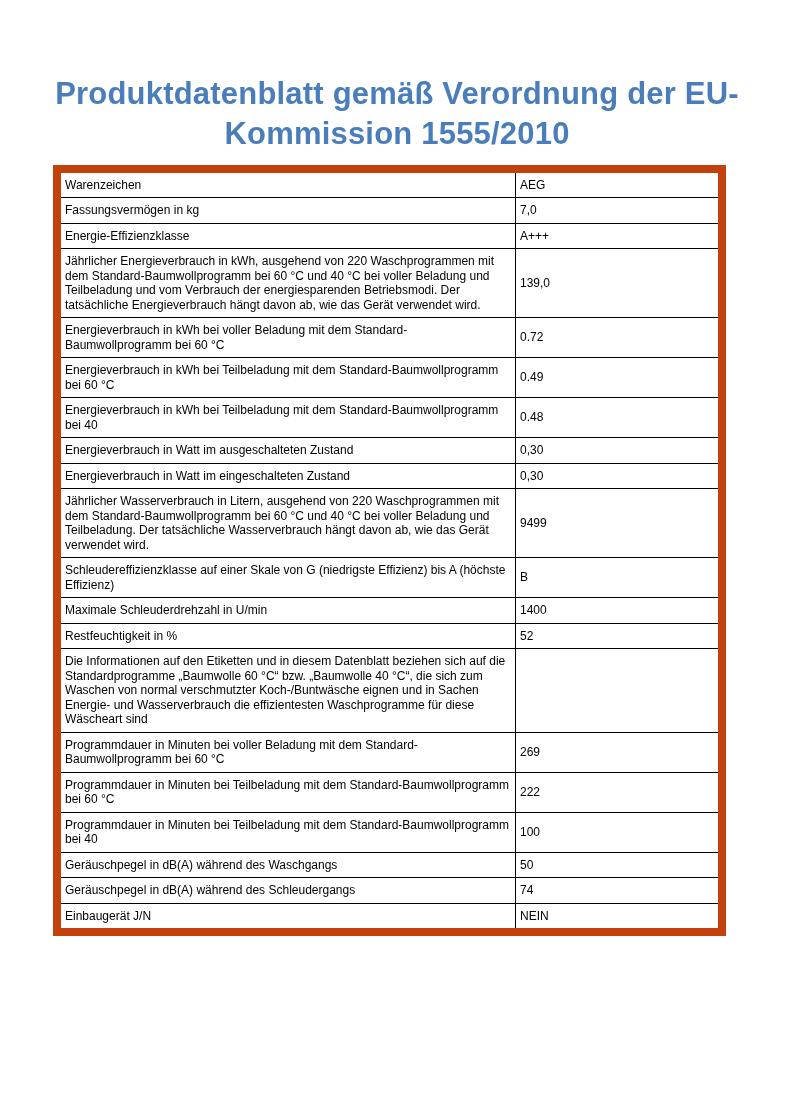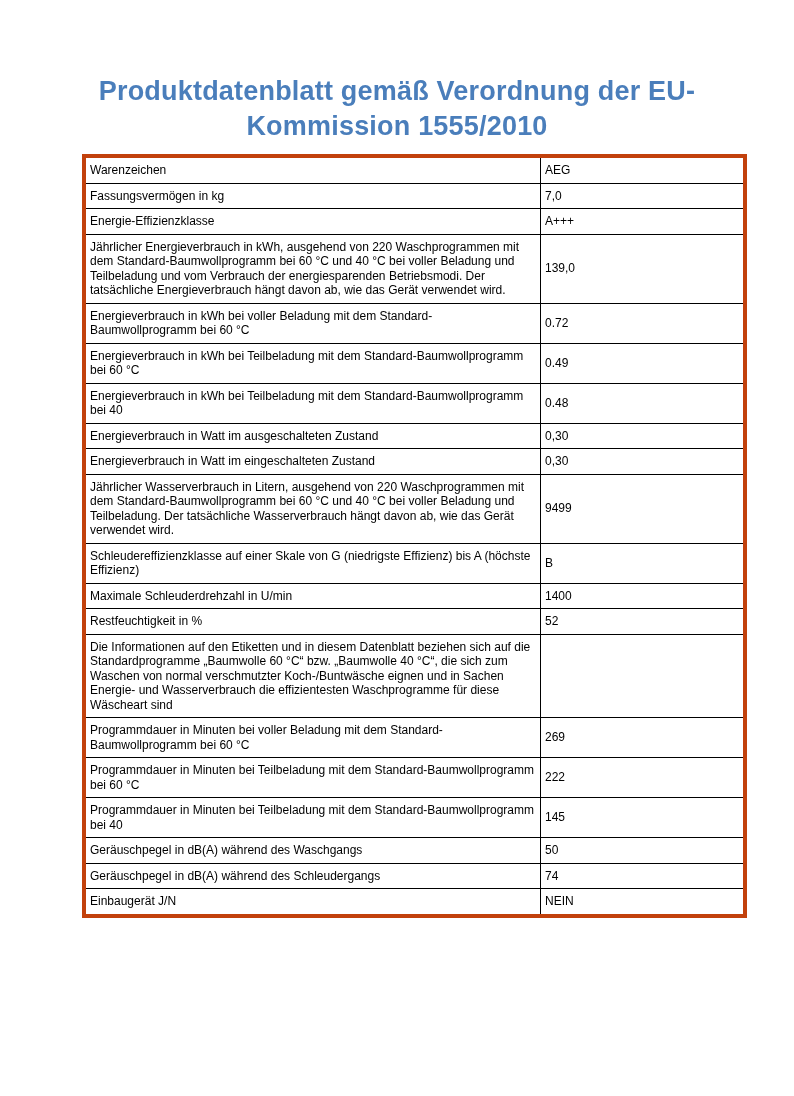--- a/index.html
+++ b/index.html
@@ -14,35 +14,35 @@
     height: 1096px;
     background: #ffffff;
     overflow: hidden;
   }
   .page-title {
     margin: 0;
     padding-top: 74px;
     padding-bottom: 10px;
     text-align: center;
     color: #4A7EBB;
-    font-size: 27px;
+    font-size: 31px;
     font-weight: bold;
     line-height: 1.3;
     letter-spacing: 0.2px;
     font-family: "Liberation Sans", "DejaVu Sans", sans-serif;
   }
   .page-title .title-line {
     display: block;
   }
   table.product-table {
     border-collapse: collapse;
     table-layout: fixed;
-    margin-left: 82px;
+    margin-left: 53px;
     width: 648px;
-    border: 4px solid #c2410c;
+    border: 8px solid #c2410c;
   }
   table.product-table td {
     border: 1px solid #000000;
     color: #000000;
     font-size: 12px;
     line-height: 14.5px;
     padding: 5px 6px 5px 4px;
     vertical-align: middle;
     word-wrap: break-word;
   }
@@ -118,21 +118,21 @@
         <tr>
           <td class="label-cell">Programmdauer in Minuten bei voller Beladung mit dem Standard-Baumwollprogramm bei 60 °C</td>
           <td class="value-cell">269</td>
         </tr>
         <tr>
           <td class="label-cell">Programmdauer in Minuten bei Teilbeladung mit dem Standard-Baumwollprogramm bei 60 °C</td>
           <td class="value-cell">222</td>
         </tr>
         <tr>
           <td class="label-cell">Programmdauer in Minuten bei Teilbeladung mit dem Standard-Baumwollprogramm bei 40</td>
-          <td class="value-cell">145</td>
+          <td class="value-cell">100</td>
         </tr>
         <tr>
           <td class="label-cell">Geräuschpegel in dB(A) während des Waschgangs</td>
           <td class="value-cell">50</td>
         </tr>
         <tr>
           <td class="label-cell">Geräuschpegel in dB(A) während des Schleudergangs</td>
           <td class="value-cell">74</td>
         </tr>
         <tr>

